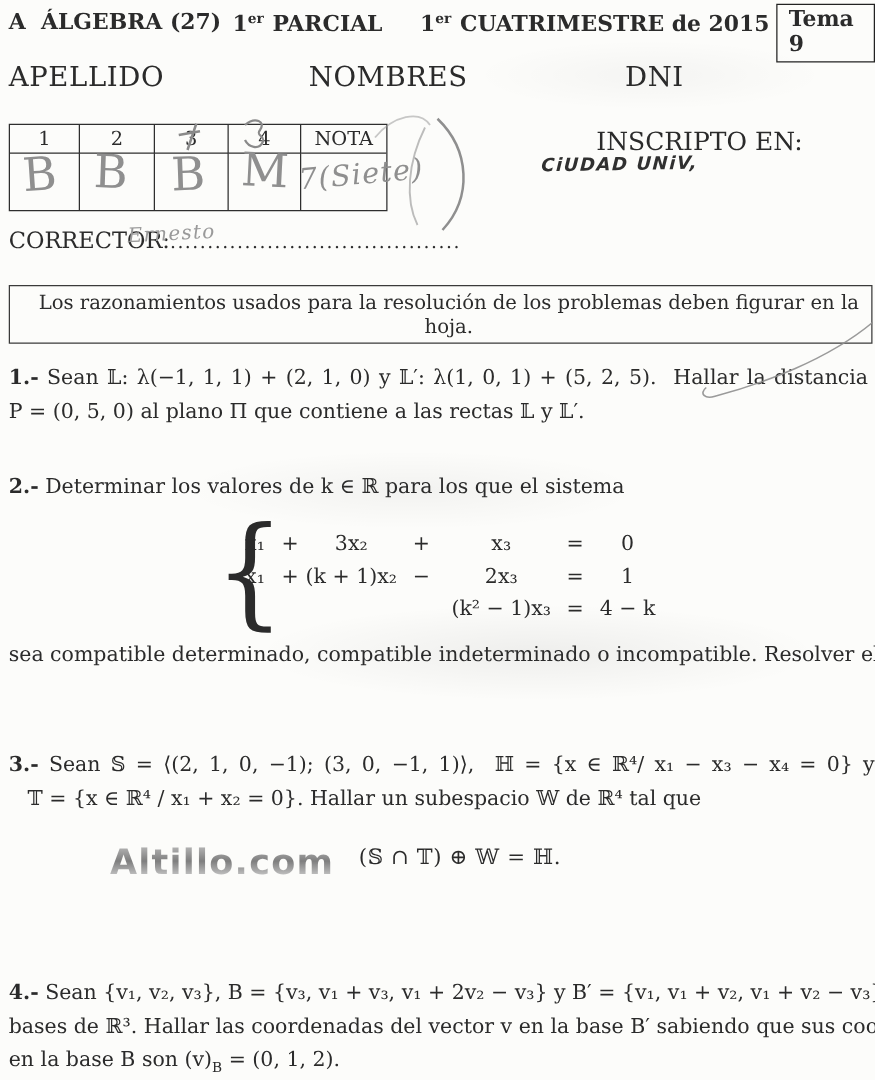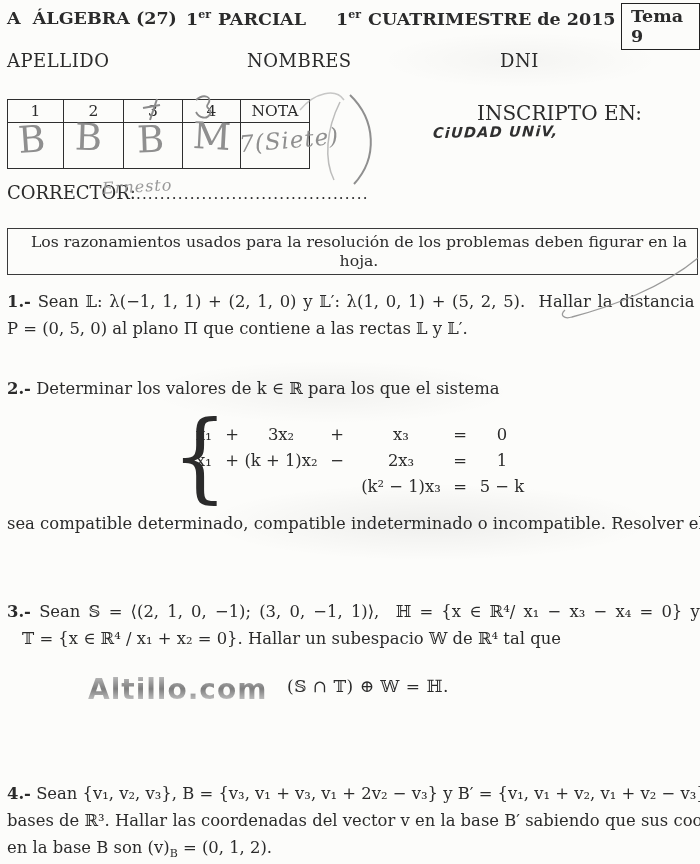--- a/index.html
+++ b/index.html
@@ -11,21 +11,21 @@
       radial-gradient(ellipse 200px 40px at 520px 60px, rgba(0,0,0,0.03), transparent 70%),
       #fcfcfa;
     font-family:"DejaVu Serif","DejaVu Sans","Liberation Serif",serif;
     color:#2b2b2b;
   }
   .abs{position:absolute;}
   .hdr{font-weight:bold;font-size:17.5px;white-space:pre;}
   .hdr sup{font-size:11px;font-weight:bold;}
   .hdr .word{margin-left:7px;}
   .tema-box{border:1.6px solid #222;padding:2px 9px 3px 9px;font-weight:bold;font-size:17.5px;}
-  .idlbl{font-size:18px;letter-spacing:0.5px;}
+  .idlbl{font-size:22px;letter-spacing:0.5px;}
   
   .gtable{left:7px;top:99px;display:flex;flex-direction:column;border:1.6px solid #2e2e2e;}
   .grow{display:flex;}
   .gcell{border-right:1.4px solid #2e2e2e;box-sizing:border-box;display:flex;align-items:center;justify-content:center;font-size:15.5px;}
   .gcell:last-child{border-right:none;}
   .ghead .gcell{height:23px;border-bottom:1.4px solid #2e2e2e;}
   .gbody .gcell{height:45px;}
   .w1{width:56px}.w2{width:60px}.w3{width:59px}.w4{width:58px}.w5{width:68px}
   
   .itable{left:388px;top:120px;width:297px;border:1.5px solid #2e2e2e;display:flex;flex-direction:column;}
@@ -131,21 +131,21 @@
     <span>−</span>
     <span>2x₃</span>
     <span>=</span>
     <span>1</span>
     <span></span>
     <span></span>
     <span></span>
     <span></span>
     <span>(k² − 1)x₃</span>
     <span>=</span>
-    <span>5 − k</span>
+    <span>4 − k</span>
   </div>
 
   <div class="abs ptext" style="left:7px;top:514px">sea compatible determinado, compatible indeterminado o incompatible. Resolver el sistema</div>
 
   <div class="abs ptext ws3" style="left:7px;top:602px"><span class="pnum">3.-</span><span> Sean 𝕊 = ⟨(2, 1, 0, −1); (3, 0, −1, 1)⟩,  ℍ = {x ∈ ℝ⁴/ x₁ − x₃ − x₄ = 0} y</span></div>
   <div class="abs ptext" style="left:22px;top:629px">𝕋 = {x ∈ ℝ⁴ / x₁ + x₂ = 0}. Hallar un subespacio 𝕎 de ℝ⁴ tal que</div>
   <div class="abs wmark">Altillo.com</div>
   <div class="abs eq3">(𝕊 ∩ 𝕋) ⊕ 𝕎 = ℍ.</div>
 
   <div class="abs ptext" style="left:7px;top:784px"><span class="pnum">4.-</span><span> Sean {v₁, v₂, v₃}, B = {v₃, v₁ + v₃, v₁ + 2v₂ − v₃} y B′ = {v₁, v₁ + v₂, v₁ + v₂ − v₃}</span></div>

